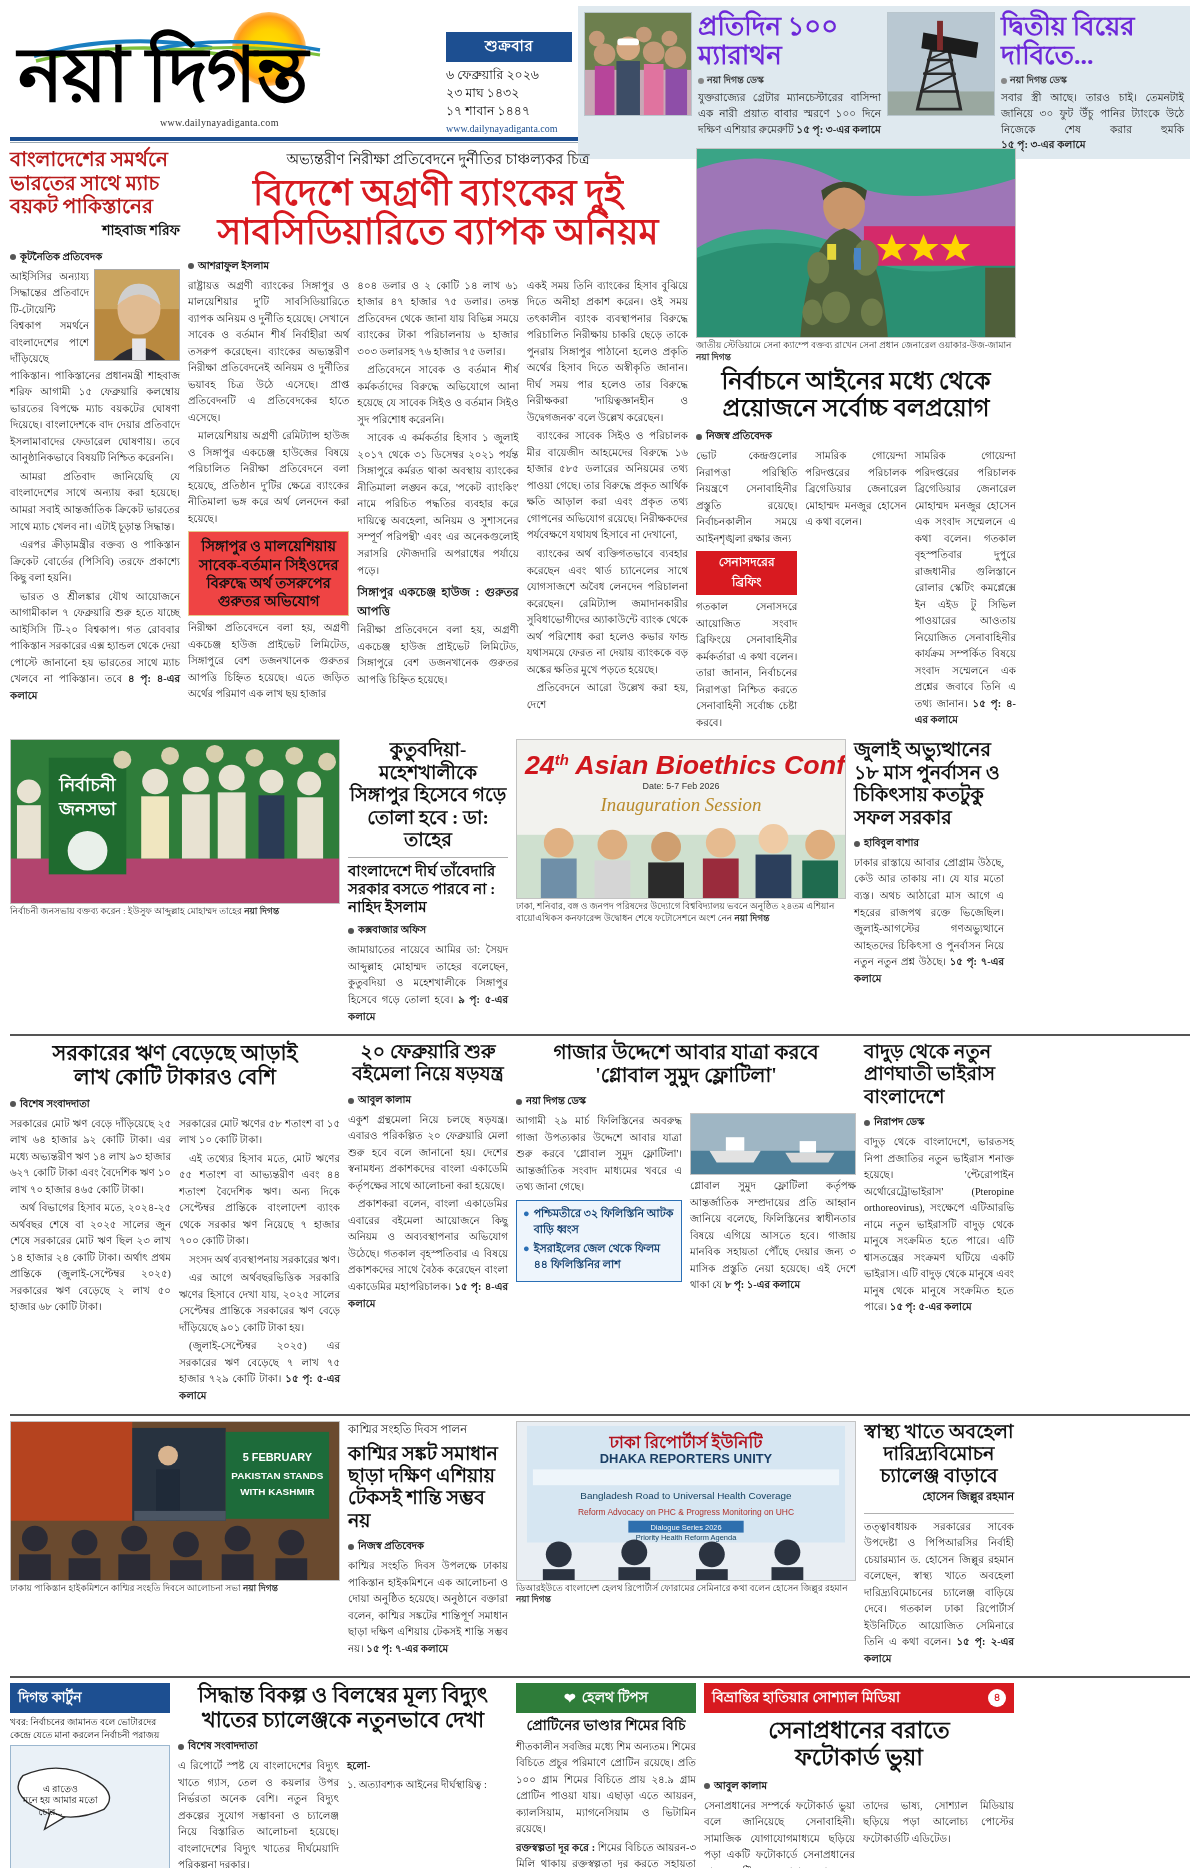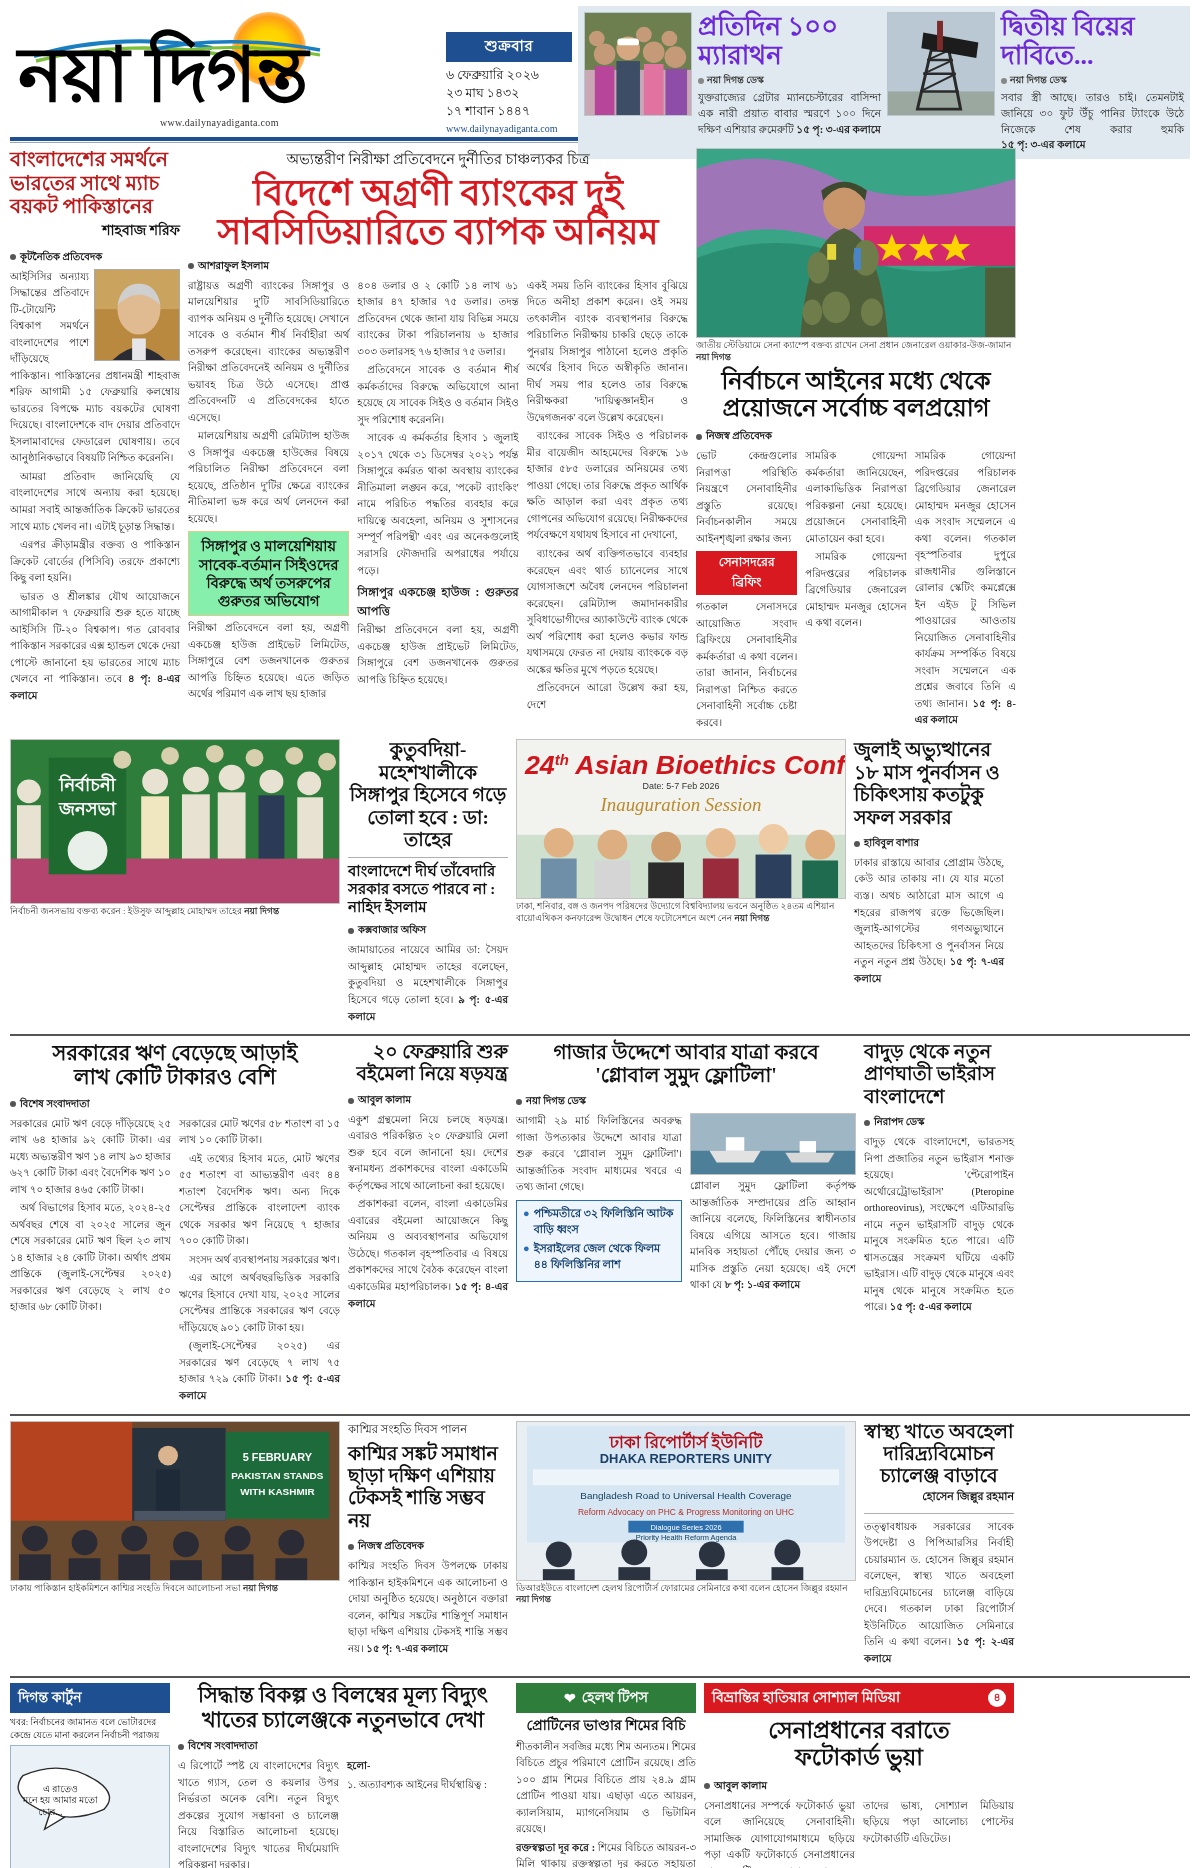--- a/index.html
+++ b/index.html
@@ -70,21 +70,21 @@
   .body-txt p.noind { text-indent:0; }
   .ref { font-weight:bold; }
 
   .portrait { width:86px; height:92px; float:right; margin:0 0 3px 5px; border:1px solid #aaa; overflow:hidden; }
 
   .story-cols-2 { display:flex; gap:8px; }
   .story-cols-3 { display:flex; gap:8px; }
   .col { flex:1; min-width:0; }
 
   .boxed-sub {
-    background:#86efac; border:1px solid #e4c98c; padding:5px 6px; text-align:center;
+    background:#ef4444; border:1px solid #e4c98c; padding:5px 6px; text-align:center;
     font-size:14.5px; font-weight:bold; line-height:1.25; margin:4px 0;
   }
   .sec-head { font-size:11.5px; font-weight:bold; margin:4px 0 2px 0; }
 
   .photo { position:relative; overflow:hidden; border:1px solid #c3c3c3; background:#ddd; }
   .caption { font-size:9px; color:#333; padding-top:2px; line-height:1.3; }
 
   .hr-sec { height:2px; background:#555; margin:7px 0 5px 0; }
   .hr-thin { height:1px; background:#b0b0b0; margin:6px 0 5px 0; }
 
@@ -306,21 +306,20 @@
             </div>
           <div style="text-align:center;margin:4px 0">
             <span class="red-tag">সেনাসদরের ব্রিফিং</span>
           </div>
           <div class="body-txt">
               <p class="noind">গতকাল সেনাসদরে আয়োজিত সংবাদ ব্রিফিংয়ে সেনাবাহিনীর কর্মকর্তারা এ কথা বলেন। তারা জানান, নির্বাচনের নিরাপত্তা নিশ্চিত করতে সেনাবাহিনী সর্বোচ্চ চেষ্টা করবে।</p>
             </div>
         </div>
         <div class="col">
           <div class="body-txt">
-            <p class="noind">সামরিক গোয়েন্দা কর্মকর্তারা জানিয়েছেন, এলাকাভিত্তিক নিরাপত্তা পরিকল্পনা নেয়া হয়েছে। প্রয়োজনে সেনাবাহিনী মোতায়েন করা হবে।</p>
             <p>সামরিক গোয়েন্দা পরিদপ্তরের পরিচালক ব্রিগেডিয়ার জেনারেল মোহাম্মদ মনজুর হোসেন এ কথা বলেন।</p>
           </div>
         </div>
         <div class="col">
           <div class="body-txt">
             <p class="noind"><span>সামরিক গোয়েন্দা পরিদপ্তরের পরিচালক ব্রিগেডিয়ার জেনারেল মোহাম্মদ মনজুর হোসেন এক সংবাদ সম্মেলনে এ কথা বলেন। গতকাল বৃহস্পতিবার দুপুরে রাজধানীর গুলিস্তানে রোলার স্কেটিং কমপ্লেক্সে ইন এইড টু সিভিল পাওয়ারের আওতায় নিয়োজিত সেনাবাহিনীর কার্যক্রম সম্পর্কিত বিষয়ে সংবাদ সম্মেলনে এক প্রশ্নের জবাবে তিনি এ তথ্য জানান।</span> <span class="ref">১৫ পৃ: ৪-এর কলামে</span></p>
           </div>
         </div>
       </div>
     </div>
@@ -433,21 +432,21 @@
             <p>এই তথ্যের হিসাব মতে, মোট ঋণের ৫৫ শতাংশ বা আভ্যন্তরীণ এবং ৪৪ শতাংশ বৈদেশিক ঋণ। অন্য দিকে সেপ্টেম্বর প্রান্তিকে বাংলাদেশ ব্যাংক থেকে সরকার ঋণ নিয়েছে ৭ হাজার ৭০০ কোটি টাকা।</p>
             <p>সংসদ অর্থ ব্যবস্থাপনায় সরকারের ঋণ।</p>
             <p>এর আগে অর্থবছরভিত্তিক সরকারি ঋণের হিসাবে দেখা যায়, ২০২৫ সালের সেপ্টেম্বর প্রান্তিকে সরকারের ঋণ বেড়ে দাঁড়িয়েছে ৯০১ কোটি টাকা হয়।</p>
             <p><span>(জুলাই-সেপ্টেম্বর ২০২৫) এর সরকারের ঋণ বেড়েছে ৭ লাখ ৭৫ হাজার ৭২৯ কোটি টাকা।</span> <span class="ref">১৫ পৃ: ৫-এর কলামে</span></p>
           </div>
         </div>
       </div>
     </div>
 
     <div style="width:160px">
-      <h2 class="mid-head-sm" style="text-align:right;font-size:19px">২০ ফেব্রুয়ারি শুরু বইমেলা নিয়ে ষড়যন্ত্র</h2>
+      <h2 class="mid-head-sm" style="text-align:center;font-size:19px">২০ ফেব্রুয়ারি শুরু বইমেলা নিয়ে ষড়যন্ত্র</h2>
       <div class="byline"><span class="dot"></span><span>আবুল কালাম</span></div>
       <div class="body-txt">
         <p class="noind">একুশ গ্রন্থমেলা নিয়ে চলছে ষড়যন্ত্র। এবারও পরিকল্পিত ২০ ফেব্রুয়ারি মেলা শুরু হবে বলে জানানো হয়। দেশের স্বনামধন্য প্রকাশকদের বাংলা একাডেমি কর্তৃপক্ষের সাথে আলোচনা করা হয়েছে।</p>
         <p><span>প্রকাশকরা বলেন, বাংলা একাডেমির এবারের বইমেলা আয়োজনে কিছু অনিয়ম ও অব্যবস্থাপনার অভিযোগ উঠেছে। গতকাল বৃহস্পতিবার এ বিষয়ে প্রকাশকদের সাথে বৈঠক করেছেন বাংলা একাডেমির মহাপরিচালক।</span> <span class="ref">১৫ পৃ: ৪-এর কলামে</span></p>
       </div>
     </div>
 
     <div style="width:340px">
       <h2 class="mid-head-med" style="font-size:20px">
         <span>গাজার উদ্দেশে আবার যাত্রা করবে</span><br>

